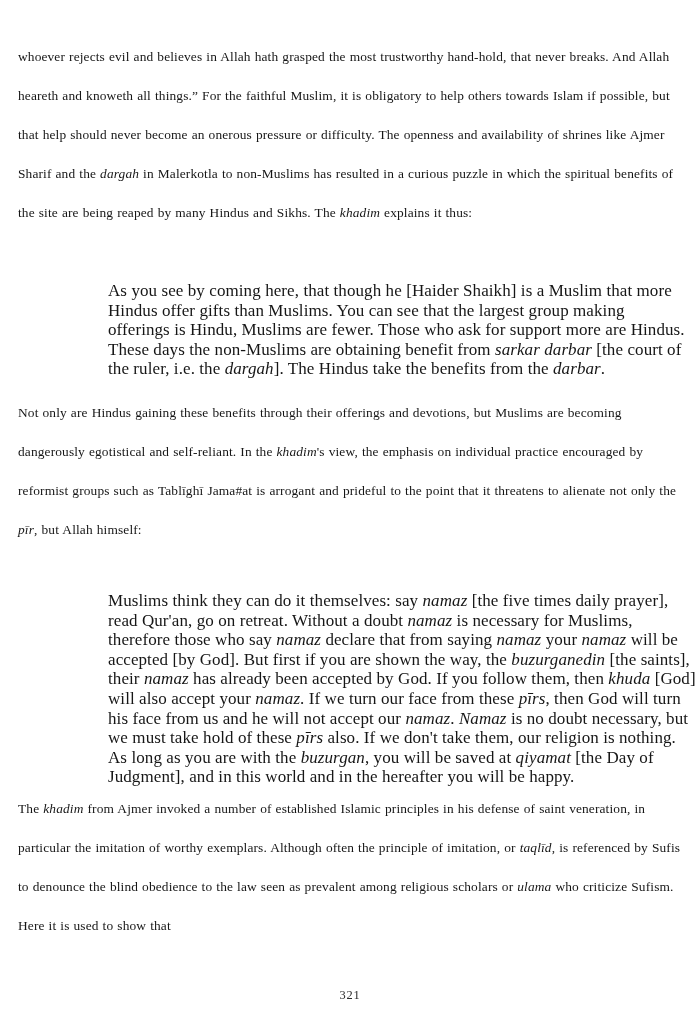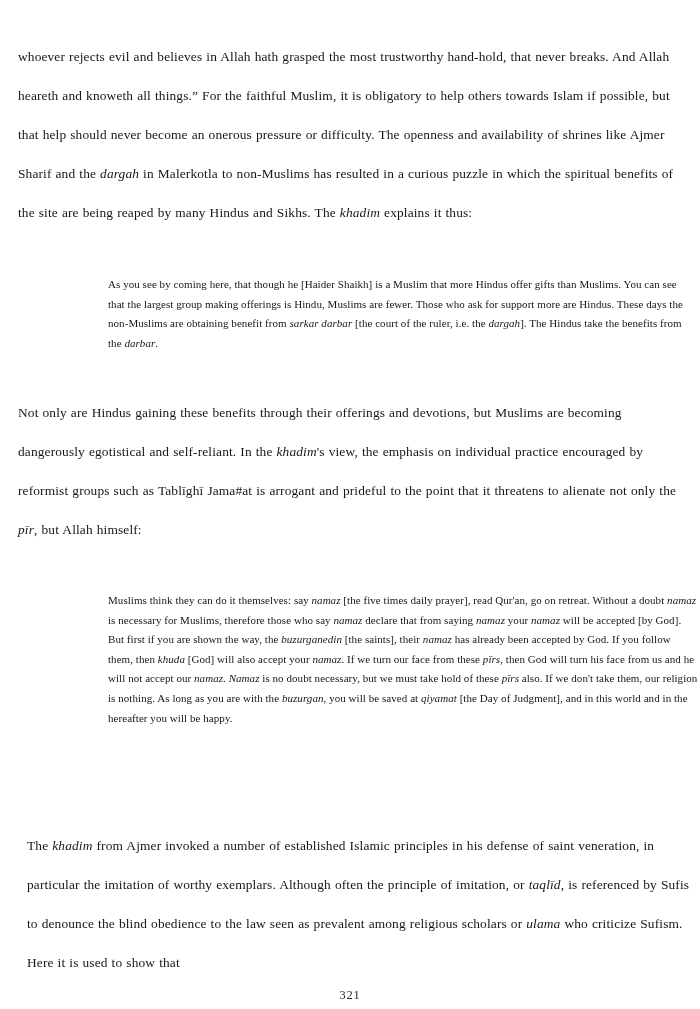--- a/index.html
+++ b/index.html
@@ -30,21 +30,21 @@
     line-height: 39px;
     text-align: left;
     color: #161616;
     letter-spacing: 0.01em;
     word-spacing: 0.04em;
   }
   .blockquote {
     position: absolute;
     left: 68px;
     width: 578px;
-    font-size: 11px;
+    font-size: 17px;
     line-height: 19.6px;
     text-align: left;
     color: #161616;
     letter-spacing: 0.005em;
   }
   .blockquote.wide {
     width: 590px;
     margin-top: 28px;
   }
   i, .it {
@@ -58,21 +58,21 @@
     text-align: center;
     font-size: 12.4px;
     color: #2a2a2a;
     letter-spacing: 0.06em;
   }
   
   #p1 { top: 24px; }
   #q1 { top: 264px; }
   #p2 { top: 380px; }
   #q2 { top: 563px; }
-  #p3 { top: 813px; margin-left: 9px; }
+  #p3 { top: 776px; }
 </style>
 </head>
 <body>
 
 <div id="page">
 
   <p class="body-para" id="p1">whoever rejects evil and believes in Allah hath grasped the most trustworthy hand-hold, that never breaks. And Allah heareth and knoweth all things.”  For the faithful Muslim, it is obligatory to help others towards Islam if possible, but that help should never become an onerous pressure or difficulty.  The openness and availability of shrines like Ajmer Sharif and the <i>dargah</i> in Malerkotla to non-Muslims has resulted in a curious puzzle in which the spiritual benefits of the site are being reaped by many Hindus and Sikhs.  The <i>khadim</i> explains it thus:</p>
 
   <blockquote class="blockquote" id="q1">As you see by coming here, that though he [Haider Shaikh] is a Muslim that more Hindus offer gifts than Muslims.  You can see that the largest group making offerings is Hindu, Muslims are fewer. Those who ask for support more are Hindus.  These days the non-Muslims are obtaining benefit from <i>sarkar darbar</i> [the court of the ruler, i.e. the <i>dargah</i>].  The Hindus take the benefits from the <i>darbar</i>.</blockquote>
 

